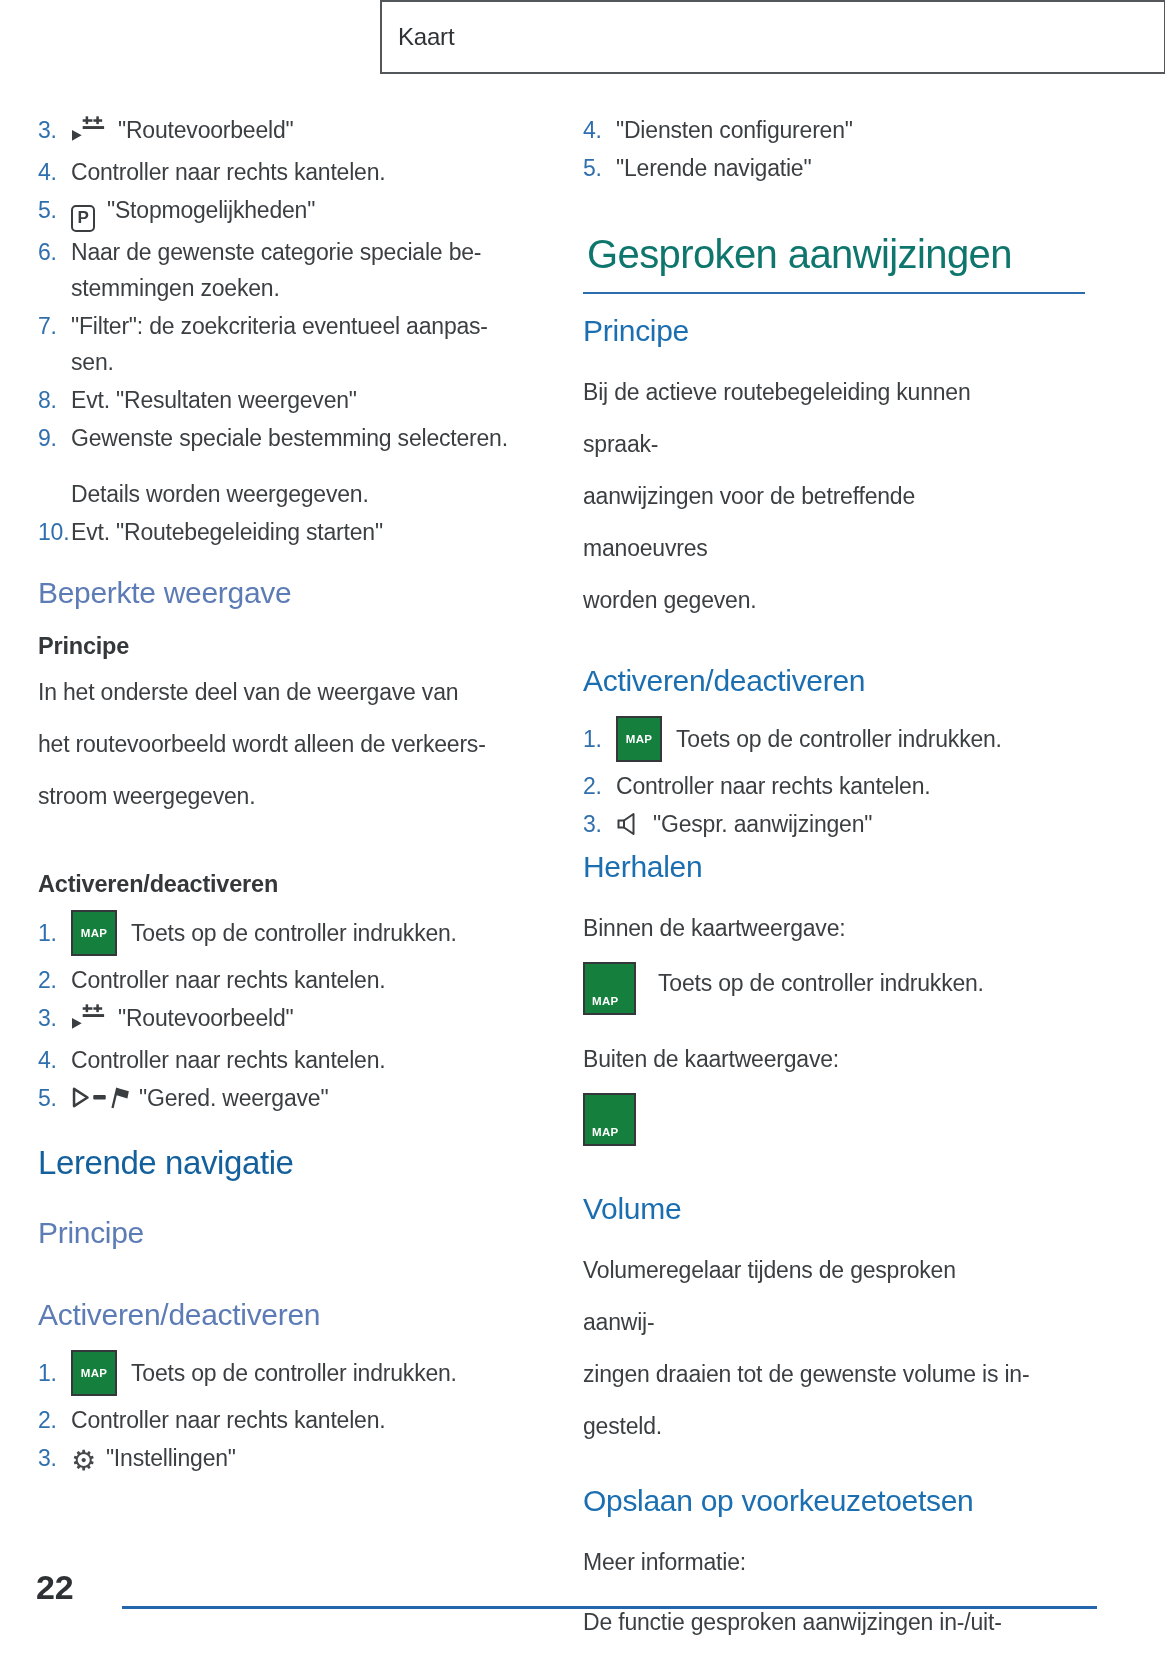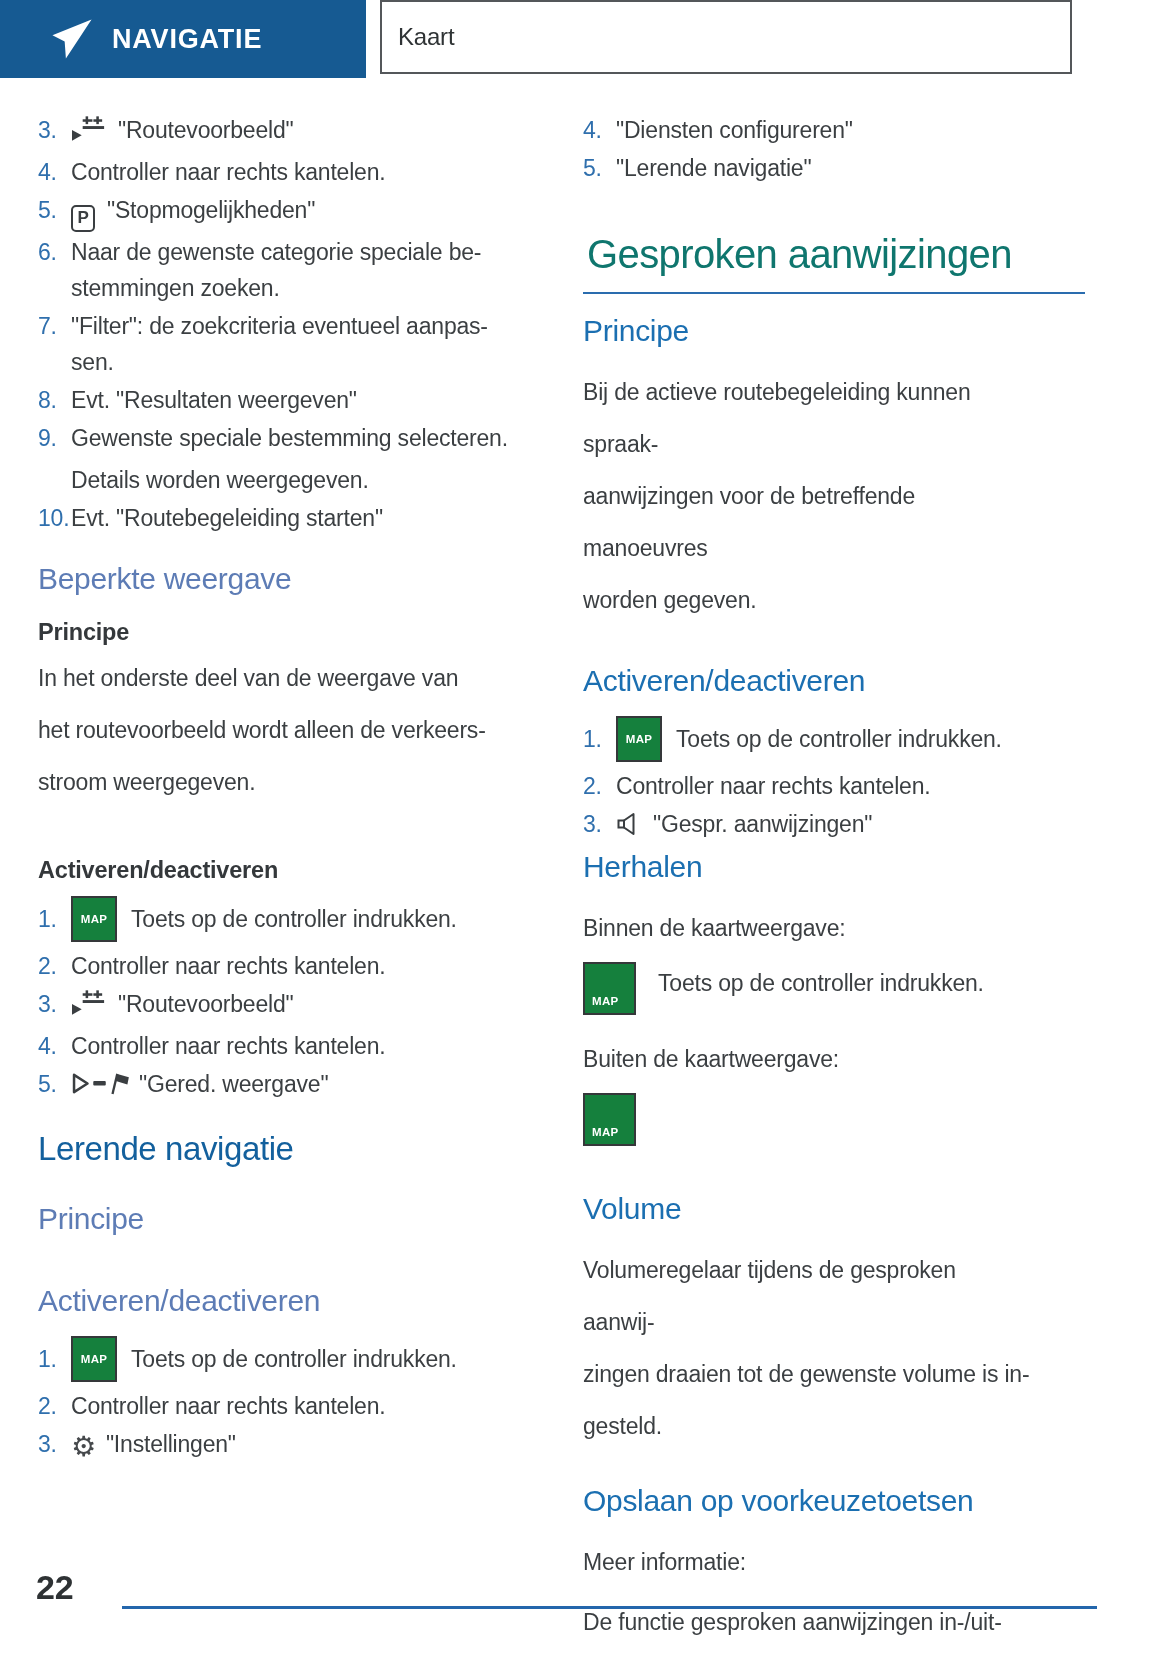--- a/index.html
+++ b/index.html
@@ -12,21 +12,21 @@
   .banner {
     position:absolute; left:0; top:0; width:366px; height:78px;
     background:#165a92; display:flex; align-items:center; padding-left:50px;
     box-sizing:border-box;
   }
   .banner .arrow { width:44px; height:44px; margin-right:18px; flex:0 0 auto; }
   .banner .chapter {
     color:#ffffff; font-size:27px; font-weight:bold; letter-spacing:0.8px;
   }
   .topic-box {
-    position:absolute; left:380px; top:0; width:692px; height:74px;
+    position:absolute; left:380px; top:0; width:786px; height:74px;
     border:2px solid #54575a; box-sizing:border-box; background:#fff;
     display:flex; align-items:center; padding-left:16px;
   }
   .topic-box .topic { font-size:24px; color:#2f3335; }
   
   .col { position:absolute; top:112px; }
   .col-left  { left:38px;  width:476px; }
   .col-right { left:583px; width:450px; }
   
   p.body { margin:0 0 8px 0; font-size:23px; line-height:52px; white-space:pre-line; }
@@ -45,21 +45,21 @@
   .h4 { font-size:23.5px; font-weight:bold; color:#34383b; margin:44px 0 2px 0; line-height:36px; }
   .h3-light + .h4 { margin-top:14px; }
   .mt24 { margin-top:24px; }
   .mt30 { margin-top:30px; } .mt36 { margin-top:36px; }
   .mt44 { margin-top:44px; } .mt52 { }
   
   .li { display:flex; align-items:flex-start; margin:0 0 2px 0; font-size:23px; line-height:36px; }
   .li .num { flex:0 0 33px; color:#2f6fad; }
   .li-body { display:block; }
   .li-text { white-space:pre-line; }
-  .li-sub { display:block; margin-top:6px; }
+  .li-sub { display:block; margin-top:20px; }
   .inline-icon { display:inline-block; vertical-align:-4px; margin-right:10px; }
   .map-li { align-items:center; margin:8px 0 6px 0; }
   .map-li .li-text { margin-left:14px; }
   
   .map-key {
     width:46px; height:46px; background:#15803d; border:2px solid #35383a;
     box-sizing:border-box; color:#fff; font-size:11.5px; font-weight:bold;
     letter-spacing:0.3px; display:flex; align-items:center; justify-content:center;
     flex:0 0 auto;
   }
@@ -81,26 +81,20 @@
   .footer-num {
     position:absolute; left:36px; top:1568px; font-size:34px; font-weight:bold; color:#2e3234;
   }
   .footer-rule { position:absolute; left:122px; top:1606px; width:975px; height:2.5px; background:#2366ac; }
 </style>
 </head>
 <body>
 
 <div class="page">
 
-  <div class="banner">
-    <svg class="arrow" viewBox="0 0 36 36" aria-hidden="true">
-      <path d="M34 2 L13 34 L12 20 L2 15 Z" fill="#ffffff"></path>
-    </svg>
-    <span class="chapter">NAVIGATIE</span>
-  </div>
   <div class="topic-box">
     <span class="topic">Kaart</span>
   </div>
 
   <div class="col col-left">
 
     <div class="li">
       <span class="num">3.</span>
       <span class="li-body"><span class="inline-icon"><svg width="37" height="26" viewBox="0 0 38 26">
               <g fill="#3a3e41">

